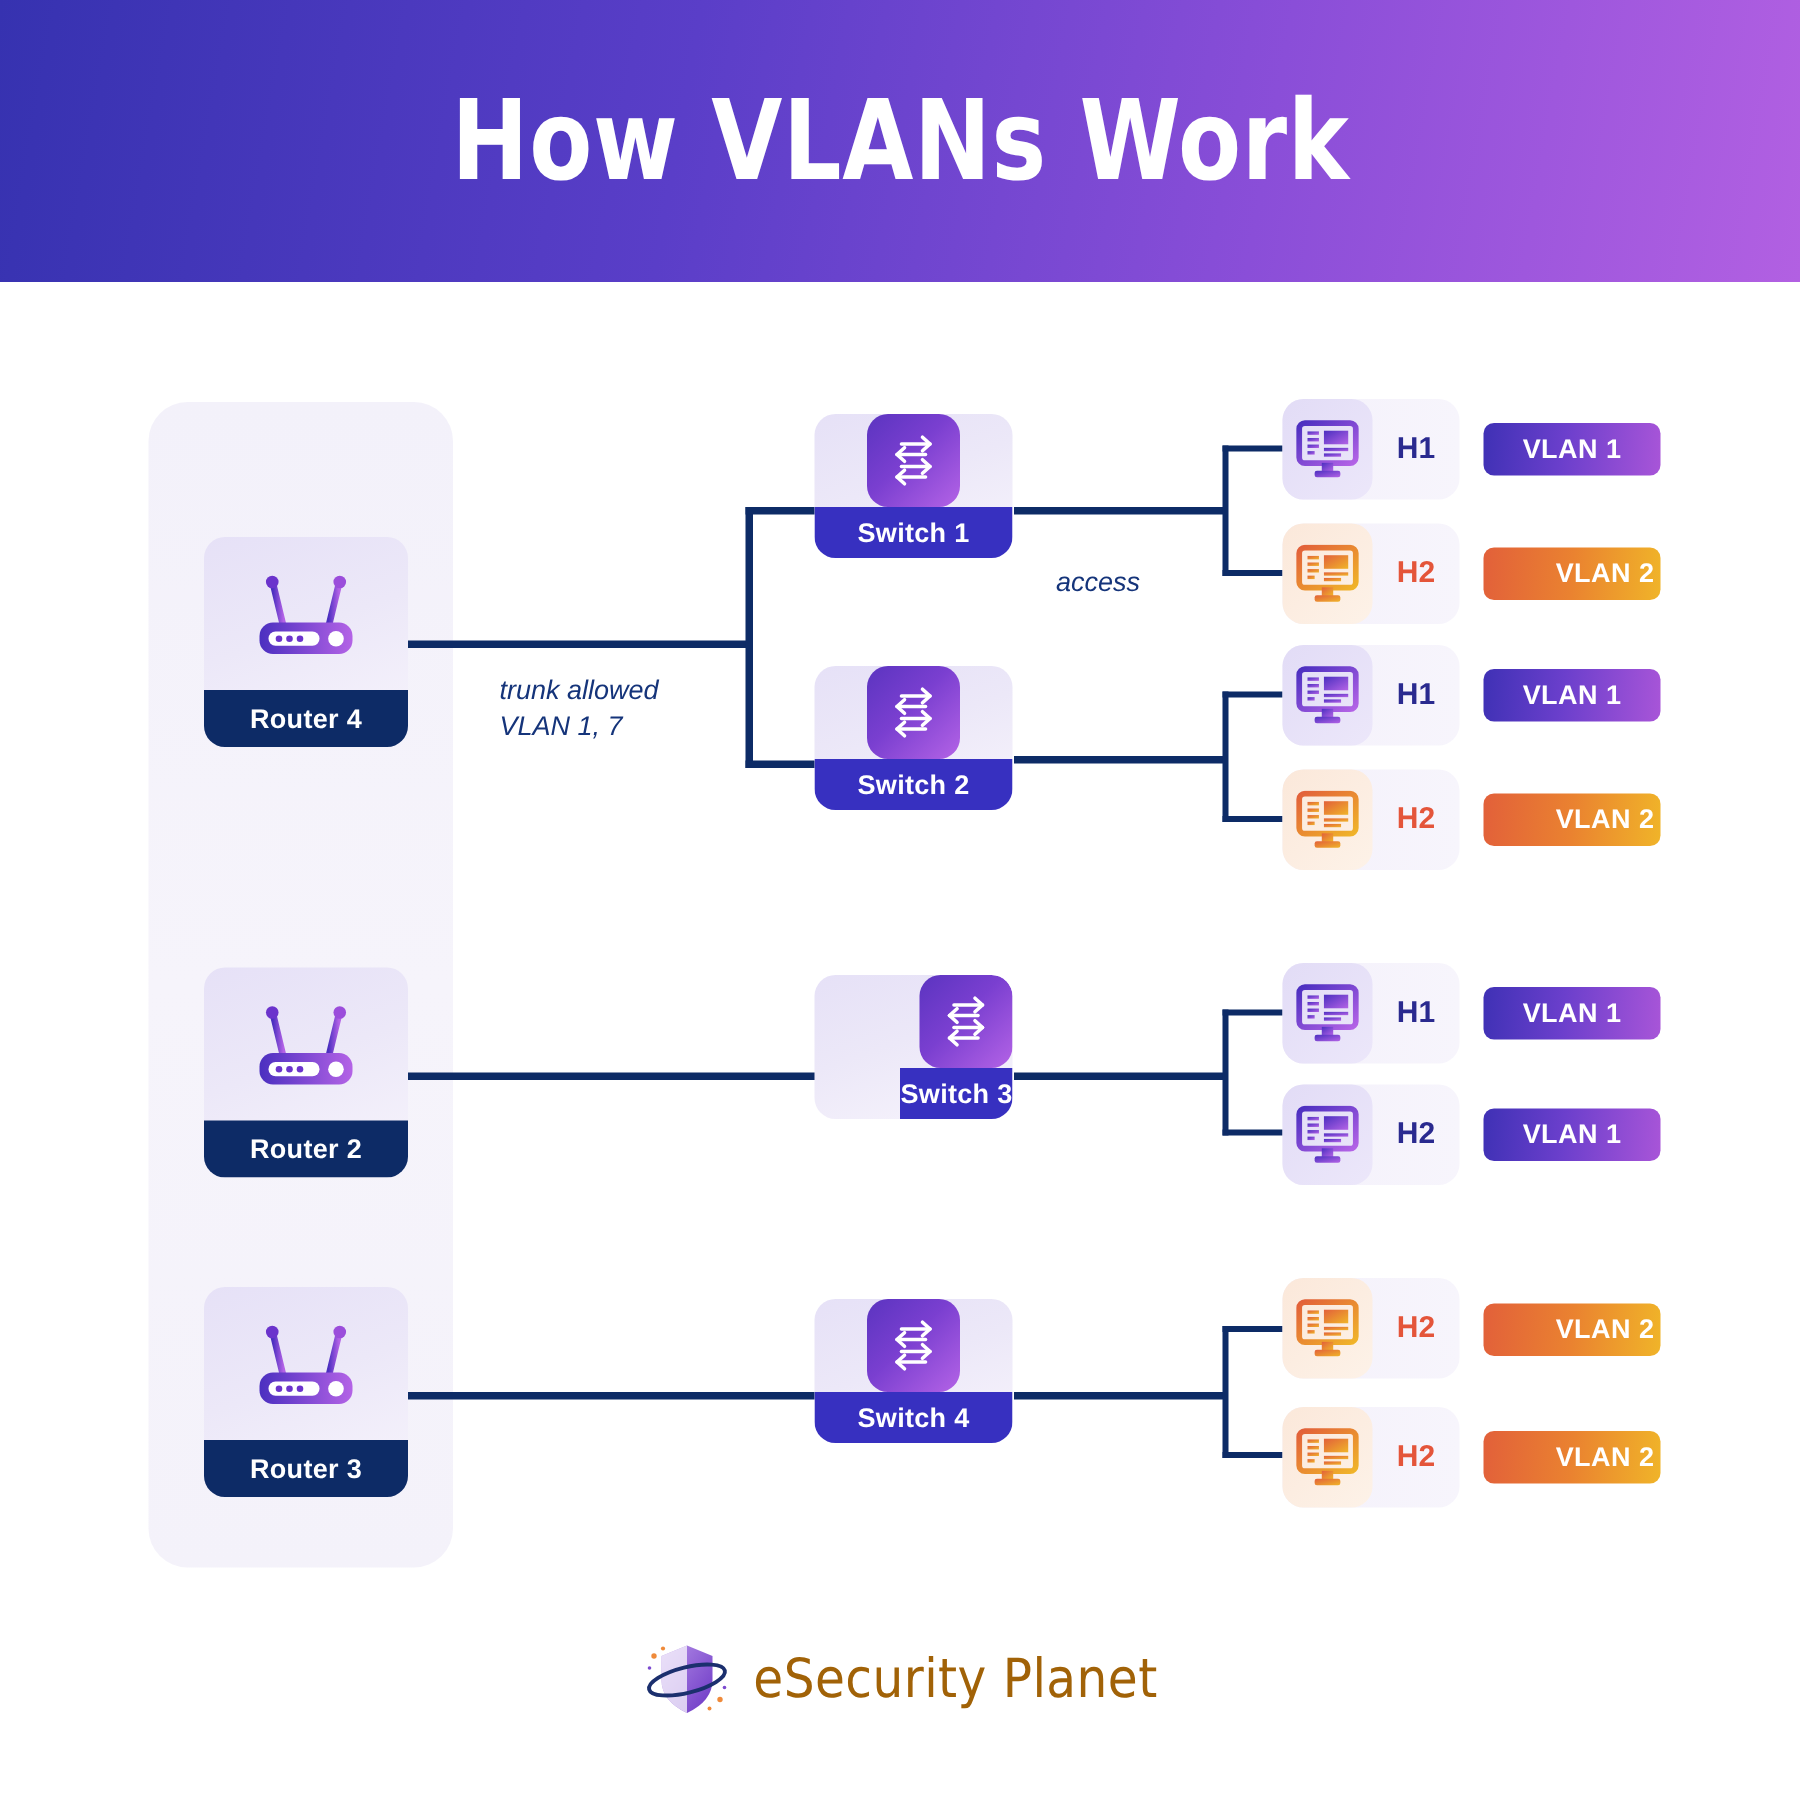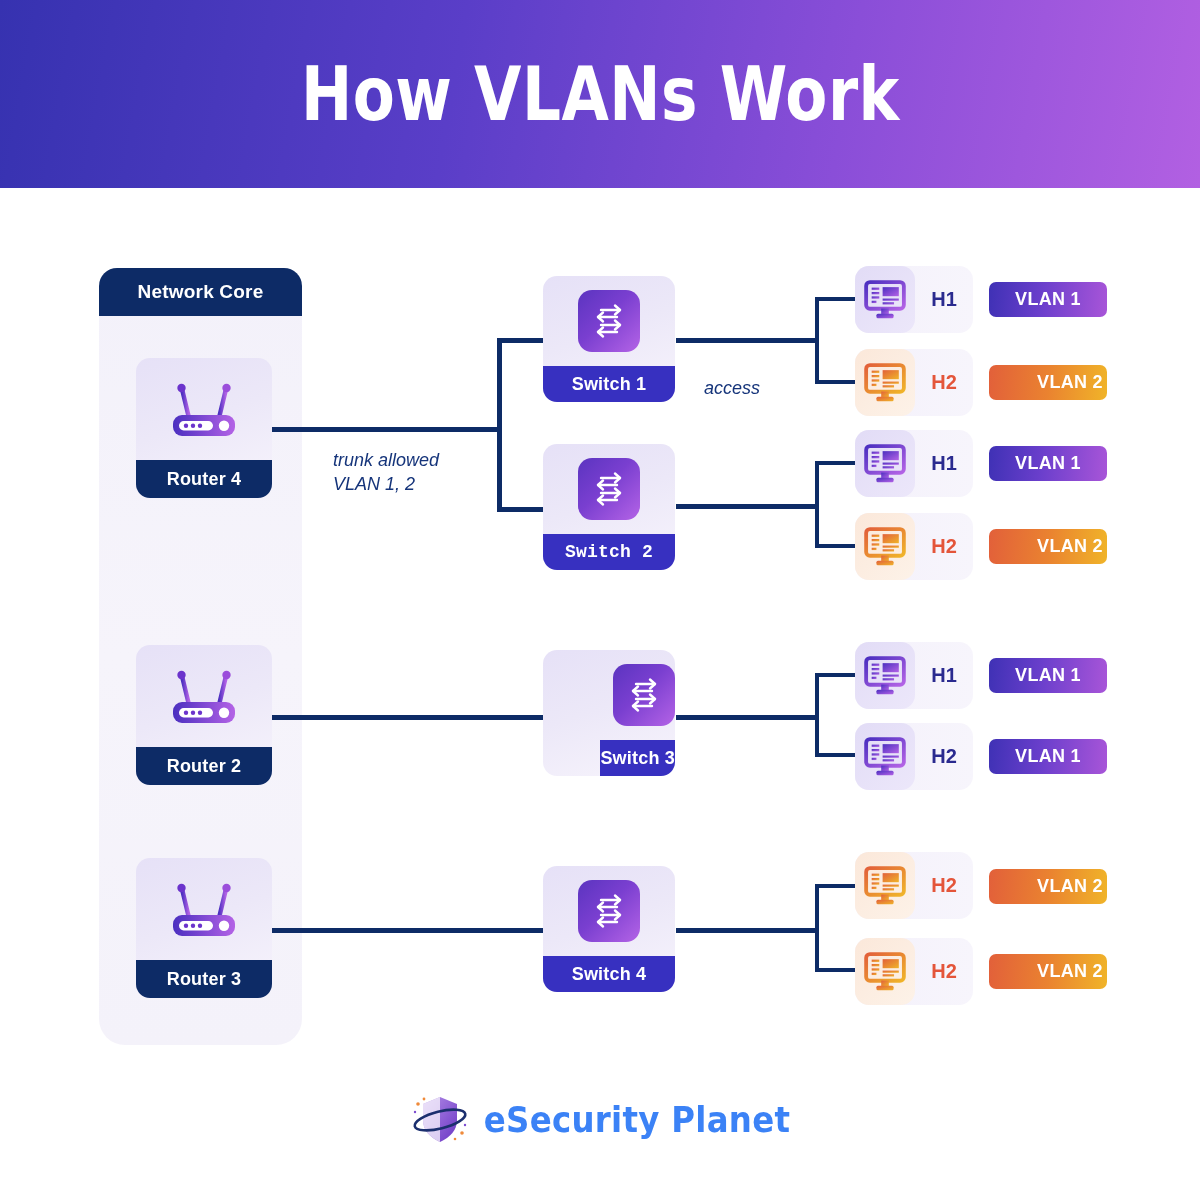--- a/index.html
+++ b/index.html
@@ -53,21 +53,21 @@
     background: linear-gradient(160deg, #e6e1f7 0%, #ece8f8 45%, #f7f4fc 100%);
     display: flex; flex-direction: column;
   }
   .node .icon-area { flex: 1; display: flex; align-items: center; justify-content: center; }
   .node .node-label {
     height: 38px; display: flex; align-items: center; justify-content: center;
     color: #fff; font-size: 18px; font-weight: 700; letter-spacing: .2px;
   }
   .node.router .node-label { background: #0d2b66; }
   .node.switch .node-label { background: #3730c0; }
-  .node.switch { width: 132px; height: 126px; }
+  .node.switch { width: 132px; height: 96px; }
   .node.switch .node-label { height: 36px; }
 
   
   .sw-tile {
     width: 62px; height: 62px; border-radius: 14px;
     background: linear-gradient(135deg, #5b34c0 0%, #7a3fd0 45%, #b463e6 100%);
     display: flex; align-items: center; justify-content: center;
   }
 
   
@@ -116,37 +116,34 @@
     font-family: "Liberation Sans", sans-serif;
     line-height: 1.35;
   }
 
   
   .footer {
     position: absolute; left: 0; top: 1090px; width: 1200px;
     display: flex; align-items: center; justify-content: center; gap: 14px;
   }
   .logo-text {
-    color: #3b82f6; font-size: 36px; font-weight: 700; letter-spacing: .3px;
+    color: #a16207; font-size: 36px; font-weight: 400; letter-spacing: .3px;
     font-family: "DejaVu Sans Condensed", "Liberation Sans", sans-serif;
   }
 </style>
 </head>
 <body>
 
 <div id="stage">
 
   <div class="header">
     <h1>How VLANs Work</h1>
   </div>
 
   <div class="core-panel"></div>
-  <div class="core-badge">
-    <span>Network Core</span>
-  </div>
 
   <div class="line h" style="left:270px; top:427px; width:232px;"></div>
   <div class="line v" style="left:497px; top:338px; height:174px;"></div>
   <div class="line h" style="left:497px; top:338px; width:50px;"></div>
   <div class="line h" style="left:497px; top:507px; width:50px;"></div>
 
   <div class="line h" style="left:676px; top:338px; width:142px;"></div>
   <div class="line v thin" style="left:815px; top:297px; height:87px;"></div>
   <div class="line h thin" style="left:815px; top:297px; width:45px;"></div>
   <div class="line h thin" style="left:815px; top:380px; width:45px;"></div>
@@ -165,21 +162,21 @@
 
   <div class="line h" style="left:268px; top:928px; width:280px;"></div>
 
   <div class="line h" style="left:676px; top:928px; width:142px;"></div>
   <div class="line v thin" style="left:815px; top:884px; height:88px;"></div>
   <div class="line h thin" style="left:815px; top:884px; width:45px;"></div>
   <div class="line h thin" style="left:815px; top:968px; width:45px;"></div>
 
   <div class="edge-label" style="left:333px; top:448px;">
     <div>trunk allowed</div>
-    <div>VLAN 1, 2</div>
+    <div>VLAN 1, 7</div>
   </div>
   <div class="edge-label" style="left:704px; top:355px;margin-top:21px;">access</div>
 
   <div class="node router" style="left:136px; top:358px;">
     <div class="icon-area">
       <svg width="78" height="62" viewBox="0 0 78 62">
         <defs>
           <linearGradient id="rg1" x1="0" y1="0" x2="1" y2="0">
             <stop offset="0%" stop-color="#4b2fc0"></stop>
               <stop offset="100%" stop-color="#b463e6"></stop>
@@ -249,21 +246,21 @@
               <polyline points="26,19.5 31,24 26,28.5"></polyline>
             <line x1="9" y1="31" x2="28" y2="31"></line>
               <polyline points="14,26.5 9,31 14,35.5"></polyline>
           </g>
         </svg>
       </div>
     </div>
     <div class="node-label">Switch 1</div>
   </div>
 
-  <div class="node switch" style="left:543px; top:444px;font-family:Liberation Mono, monospace;">
+  <div class="node switch" style="left:543px; top:444px;">
     <div class="icon-area">
       <div class="sw-tile">
         <svg width="40" height="40" viewBox="0 0 40 40">
           <g stroke="#ffffff" stroke-width="2.4" fill="none" stroke-linecap="round" stroke-linejoin="round">
             <line x1="12" y1="9" x2="31" y2="9"></line>
               <polyline points="26,4.5 31,9 26,13.5"></polyline>
             <line x1="9" y1="16" x2="28" y2="16"></line>
               <polyline points="14,11.5 9,16 14,20.5"></polyline>
             <line x1="12" y1="24" x2="31" y2="24"></line>
               <polyline points="26,19.5 31,24 26,28.5"></polyline>

